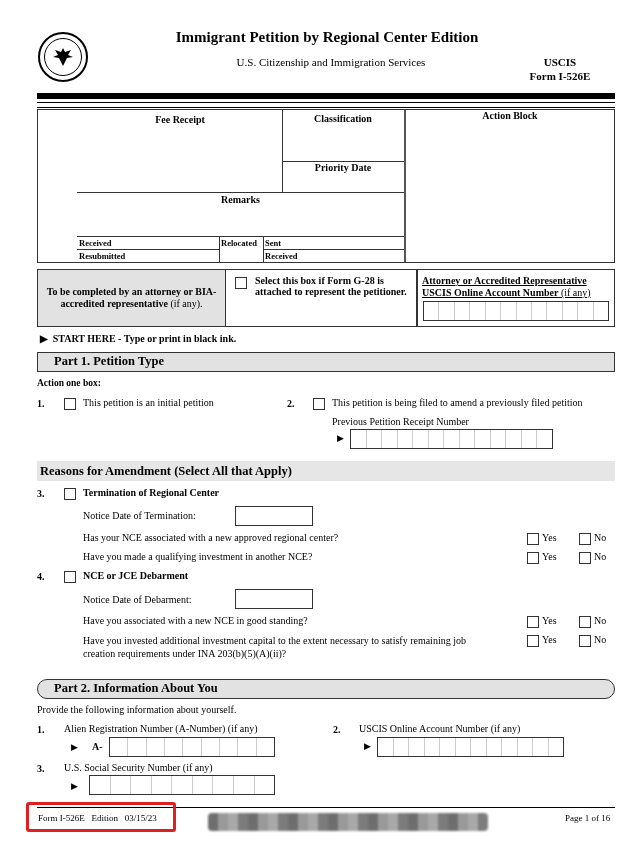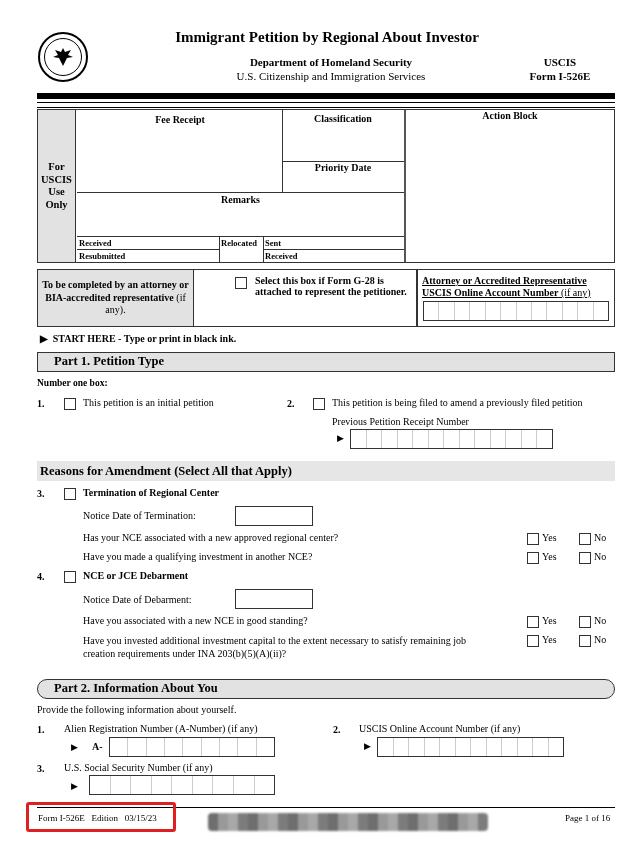--- a/index.html
+++ b/index.html
@@ -16,21 +16,21 @@
   .thin2 { left: 37px; top: 107px; width: 578px; height: 1px; background: #000; }
 
   .uscis-box { left: 37px; top: 109px; width: 578px; height: 154px; border: 1.5px solid #333; }
   .side-gray { left: 0; top: 0; width: 38px; height: 100%; background: #e2e2e2; border-right: 1.5px solid #333; display:flex; align-items:center; justify-content:center; text-align:center; font-weight:bold; font-size:10.5px; line-height:12.5px; }
   .cell-lbl { position:absolute; font-weight:bold; font-size:10px; text-align:center; }
   .vline { position:absolute; background:#333; width:1px; }
   .hline { position:absolute; background:#333; height:1px; }
   .small-lbl { position:absolute; font-weight:bold; font-size:8.5px; }
 
   .atty { left: 37px; top: 269px; width: 578px; height: 58px; border: 1.5px solid #333; }
-  .atty-gray { position:absolute; left:0; top:0; width:156px; height:100%; background:#e2e2e2; border-right:1.5px solid #333; display:flex; align-items:center; justify-content:center; text-align:center; font-size:10px; line-height:12.5px; }
+  .atty-gray { position:absolute; left:0; top:0; width:188px; height:100%; background:#e2e2e2; border-right:1.5px solid #333; display:flex; align-items:center; justify-content:center; text-align:center; font-size:10px; line-height:12.5px; }
   .cb { position:absolute; width:12px; height:12px; border:1px solid #333; background:#fff; }
   .combo { position:absolute; height:20px; border:1px solid #333; display:flex; background:#fff; }
   .combo span { flex:1; border-right:1px solid #ccc; }
   .combo span:last-child { border-right:none; }
   .arrow { position:absolute; font-size:9px; }
 
   .part-hdr { position:absolute; left:37px; width:578px; height:20px; background:#e2e2e2; border:1.5px solid #333; font-weight:bold; font-size:12.5px; padding-left:16px; line-height:17px; }
   .sec-hdr { position:absolute; left:37px; width:578px; height:20px; background:#e6e6e6; font-weight:bold; font-size:12.5px; padding-left:3px; line-height:20px; }
   .t { position:absolute; font-size:10px; white-space:nowrap; }
   .num { position:absolute; font-size:10px; font-weight:bold; }
@@ -43,35 +43,33 @@
 </head>
 <body>
 
 <div class="abs seal">
   <div class="seal-inner">
       <svg width="24" height="22" viewBox="0 0 24 22">
         <path d="M12 2 L14 6 L20 4 L17 9 L22 11 L16 12 L12 20 L8 12 L2 11 L7 9 L4 4 L10 6 Z" fill="#000"></path>
       </svg>
     </div>
 </div>
-<div class="abs title">Immigrant Petition by Regional About Investor</div>
+<div class="abs title">Immigrant Petition by Regional Center Edition</div>
 <div class="abs agency">
-  <div class="b">Department of Homeland Security</div>
   <div>U.S. Citizenship and Immigration Services</div>
 </div>
 <div class="abs formid">
   <div>USCIS</div>
   <div>Form I-526E</div>
 </div>
 <div class="abs thick"></div>
 <div class="abs thin"></div>
 <div class="abs thin2"></div>
 
 <div class="abs uscis-box">
-  <div class="abs side-gray">For USCIS Use Only</div>
   <div class="cell-lbl" style="left:40px;top:4px;width:204px;">Fee Receipt</div>
   <div class="vline" style="left:244px;top:0;height:83px;"></div>
   <div class="cell-lbl" style="left:245px;top:3px;width:120px;">Classification</div>
   <div class="hline" style="left:245px;top:51px;width:121px;"></div>
   <div class="cell-lbl" style="left:245px;top:52px;width:120px;">Priority Date</div>
   <div class="vline" style="left:366px;top:0;height:152px;background:#555;width:1.5px;"></div>
   <div class="cell-lbl" style="left:368px;top:0;width:208px;">Action Block</div>
   <div class="hline" style="left:39px;top:82px;width:327px;"></div>
   <div class="cell-lbl" style="left:39px;top:84px;width:327px;">Remarks</div>
   <div class="hline" style="left:39px;top:126px;width:327px;"></div>
@@ -106,21 +104,21 @@
       <span></span>
       <span></span>
       <span></span>
       <span></span>
   </div>
 </div>
 
 <div class="t b" style="left:40px;top:333px;font-size:10px;font-family:Liberation Serif, serif;"><span>▶</span>&nbsp;&nbsp;<span>START HERE - Type or print in black ink.</span></div>
 
 <div class="part-hdr" style="top:352px;">Part 1.  Petition Type</div>
-<div class="t b" style="left:37px;top:378px;font-size:9.5px;">Number one box:</div>
+<div class="t b" style="left:37px;top:378px;font-size:9.5px;">Action one box:</div>
 <div class="num" style="left:37px;top:398px;">1.</div>
 <div class="cb" style="left:64px;top:398px;"></div>
 <div class="t" style="left:83px;top:397px;">This petition is an initial petition</div>
 <div class="num" style="left:287px;top:398px;">2.</div>
 <div class="cb" style="left:313px;top:398px;"></div>
 <div class="t" style="left:332px;top:397px;">This petition is being filed to amend a previously filed petition</div>
 <div class="t" style="left:332px;top:416px;">Previous Petition Receipt Number</div>
 <div class="arrow" style="left:337px;top:433px;">▶</div>
 <div class="combo" style="left:350px;top:429px;width:203px;">
   <span></span>

